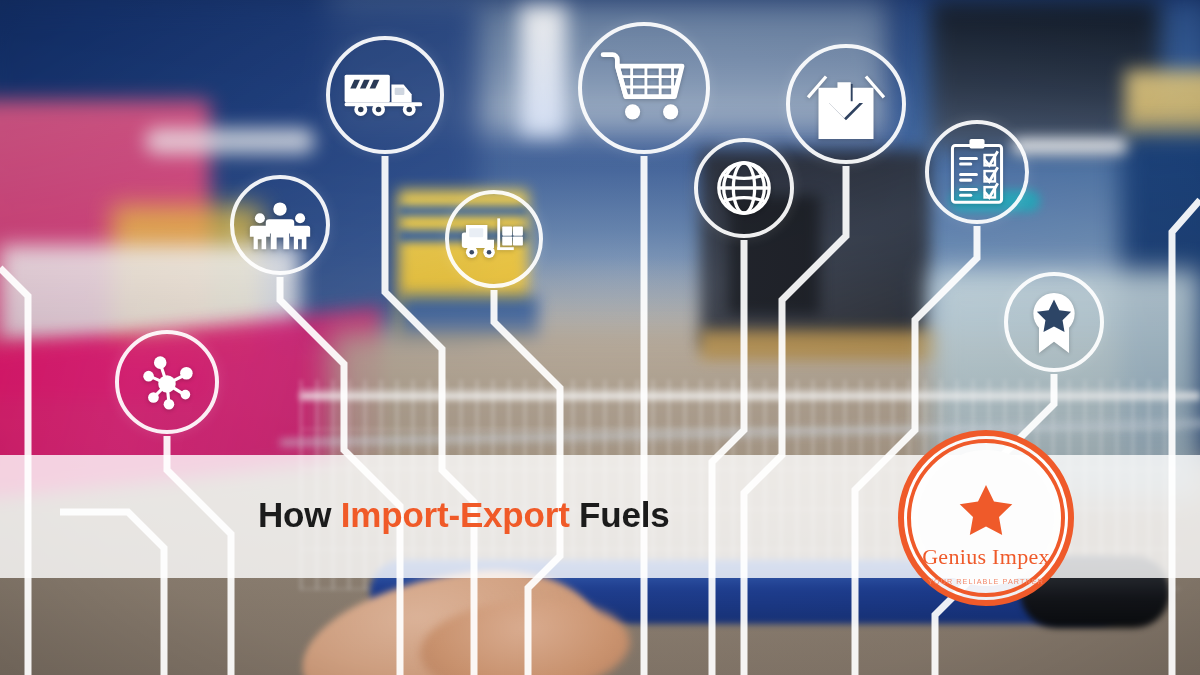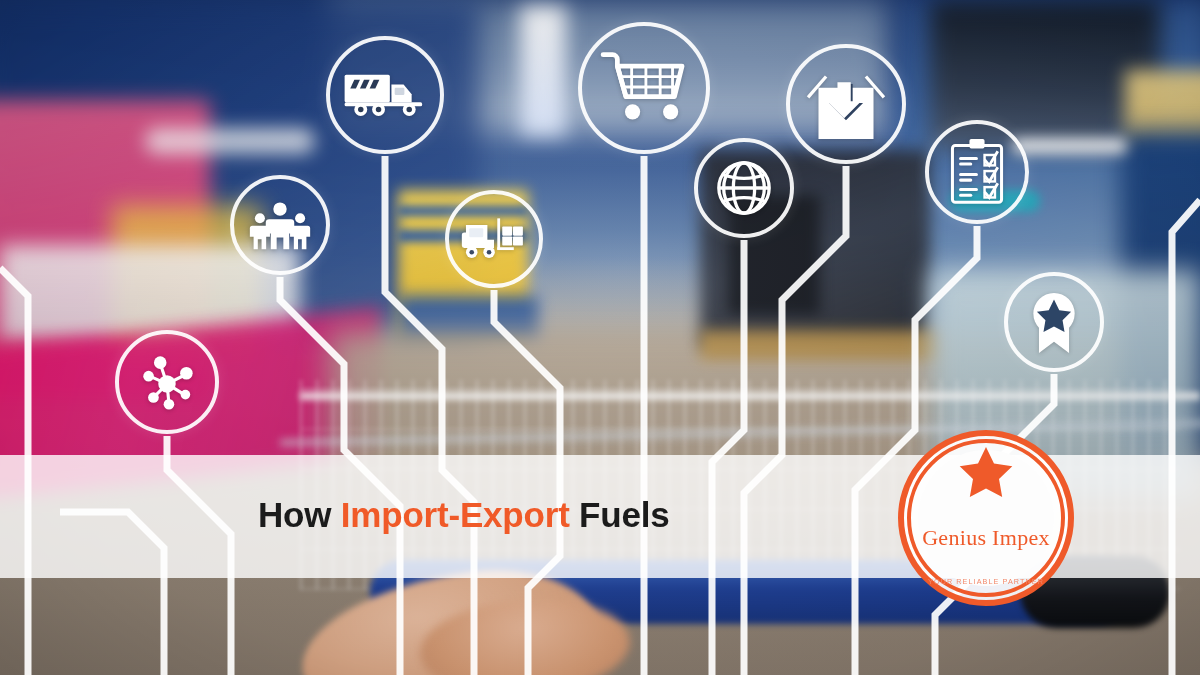--- a/index.html
+++ b/index.html
@@ -210,21 +210,21 @@
     position:absolute;inset:0;border-radius:50%;
     border:6px solid #ef5a2a;background:rgba(255,255,255,.93);
   }
   .logo .ring-i{
     position:absolute;inset:9px;border-radius:50%;
     border:4px solid #ef5a2a;
   }
   .logo .face{
     position:absolute;inset:20px;border-radius:50%;
     background:#fdfdfd;
-    display:flex;flex-direction:column;align-items:center;justify-content:space-between;
+    display:flex;flex-direction:column;align-items:center;justify-content:flex-end;
   }
   .logo .star{margin-top:-4px;}
   .logo .lname{
     font-family:"Liberation Serif", serif;
     font-size:22px;color:#ef5a2a;margin-top:8px;letter-spacing:.3px;white-space:nowrap;
   }
   .logo .ltag{
     font-size:7.2px;color:#f2886a;letter-spacing:1.1px;margin-top:7px;white-space:nowrap;
   }
 </style>

